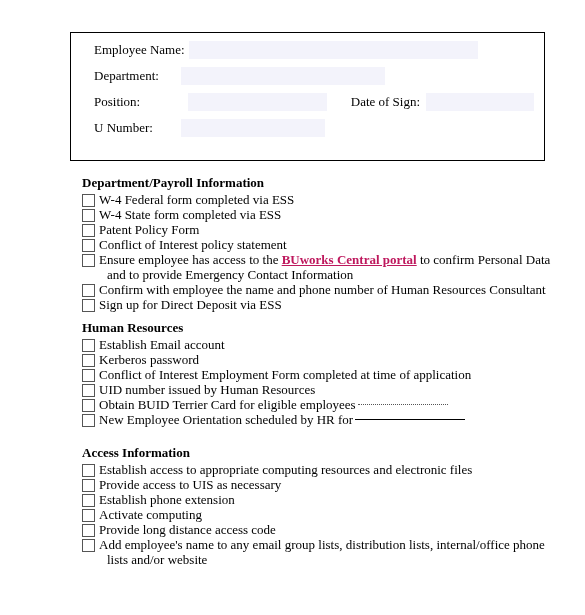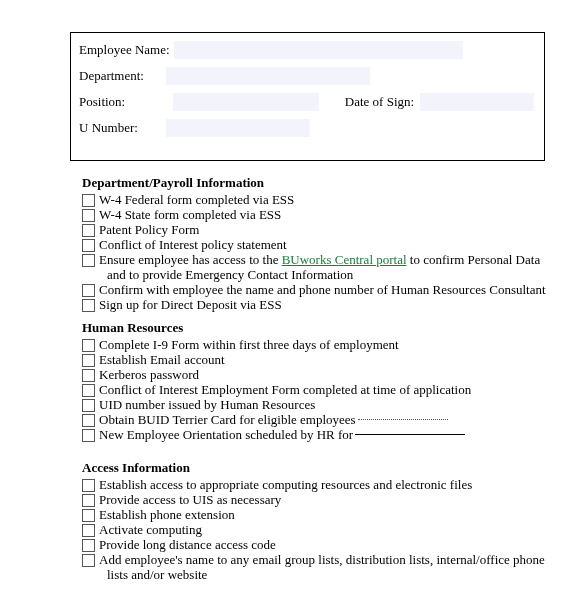--- a/index.html
+++ b/index.html
@@ -14,21 +14,21 @@
   }
   .page {
     box-sizing: border-box;
     width: 585px;
     height: 615px;
     background: #fff;
     padding: 32px 36px 20px 36px;
   }
   .header-box {
     border: 1.5px solid #000;
-    padding: 8px 10px 6px 8px;
+    padding: 8px 10px 6px 23px;
     margin: 0 0 14px 34px;
     width: 475px;
     box-sizing: border-box;
   }
   .field-row {
     display: flex;
     align-items: center;
     margin-bottom: 8px;
     min-height: 18px;
   }
@@ -74,23 +74,24 @@
     margin: 1px 4px 0 0;
     flex: none;
     background: #fff;
   }
   .item-text { }
   .continuation {
     margin-left: 25px;
     line-height: 15px;
   }
   .link {
-    color: #15803d;
+    color: #be185d;
     text-decoration: underline;
     cursor: pointer;
+    font-weight: bold;
   }
   .fill-line {
     display: inline-block;
     border-bottom: 1px solid #000;
     width: 110px;
     vertical-align: baseline;
     margin-left: 2px;
   }
   .fill-line.dotted {
     border-bottom: 1px dotted #555;
@@ -156,24 +157,20 @@
     <div class="check-row">
         <span class="cb"></span>
         <span class="item-text">Sign up for Direct Deposit via ESS</span>
       </div>
   </div>
 
   <div class="section" style="margin-top:8px;">
     <div class="section-title">Human Resources</div>
     <div class="check-row">
         <span class="cb"></span>
-        <span class="item-text">Complete I-9 Form within first three days of employment</span>
-      </div>
-    <div class="check-row">
-        <span class="cb"></span>
         <span class="item-text">Establish Email account</span>
       </div>
     <div class="check-row">
         <span class="cb"></span>
         <span class="item-text">Kerberos password</span>
       </div>
     <div class="check-row">
         <span class="cb"></span>
         <span class="item-text">Conflict of Interest Employment Form completed at time of application</span>
       </div>

